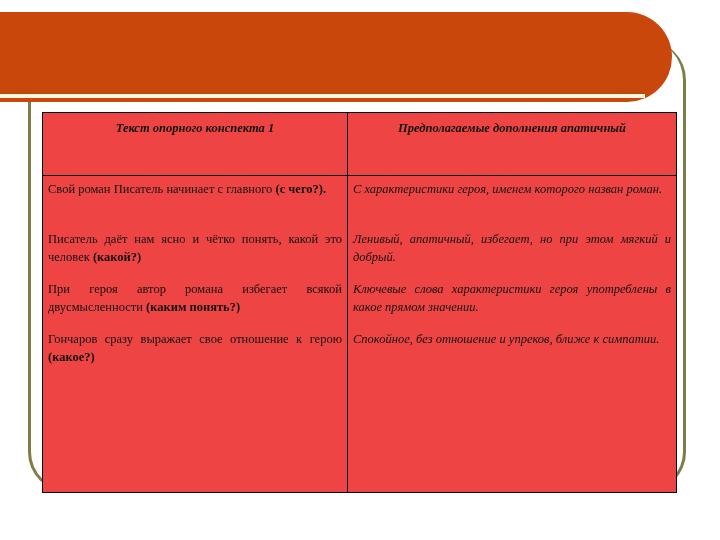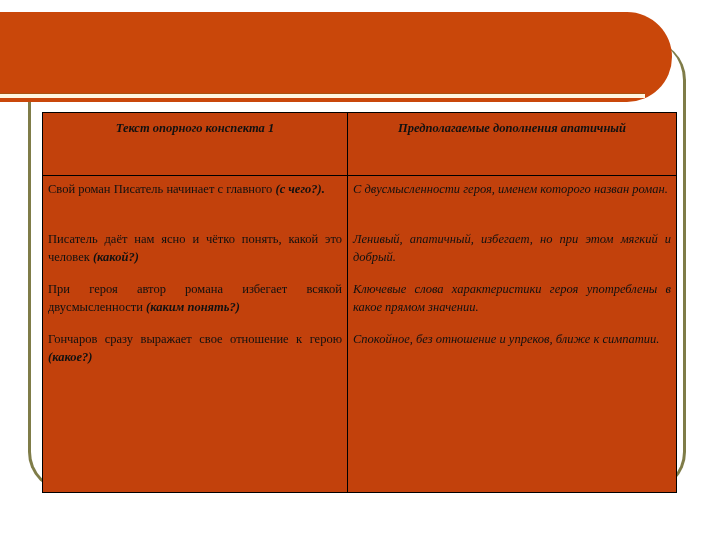--- a/index.html
+++ b/index.html
@@ -23,36 +23,36 @@
     position: absolute; left: 0; top: 94px; width: 645px; height: 4px;
     background: #fff6e0;
   }
   .title-stripe-shadow {
     position: absolute; left: 0; top: 93px; width: 645px; height: 1px;
     background: #a8520f;
   }
   .slide-table {
     position: absolute; left: 42px; top: 112px; width: 635px; height: 381px;
     border-collapse: collapse; table-layout: fixed;
-    background: #c2410c;
+    background: #ef4444;
   }
   .slide-table td, .slide-table th {
     border: 1px solid #000;
     vertical-align: top;
     padding: 4px 5px 0 5px;
     font-size: 12.5px; line-height: 18px; color: #111;
   }
   .slide-table th {
     font-style: italic; font-weight: bold; text-align: center;
     height: 56px; padding-top: 6px;
   }
   .col-left { width: 305px; }
   .cell-stack { display: block; }
   .entry { display: block; text-align: justify; margin-bottom: 14px; min-height: 36px; }
-  .entry .q { font-style: italic; font-weight: bold; }
+  .entry .q { font-weight: bold; }
   .entry.ans { font-style: italic; }
 </style>
 </head>
 <body>
 
 <div class="frame"></div>
 <div class="title-bar"></div>
 <div class="title-stripe-shadow"></div>
 <div class="title-stripe"></div>
 
@@ -70,21 +70,21 @@
     <td>
       <span class="cell-stack">
         <span class="entry"><span>Свой роман Писатель начинает с главного </span><span class="q">(с чего?).</span></span>
         <span class="entry"><span>Писатель даёт нам ясно и чётко понять, какой это человек </span><span class="q">(какой?)</span></span>
         <span class="entry"><span>При героя автор романа избегает всякой двусмысленности </span><span class="q">(каким понять?)</span></span>
         <span class="entry"><span>Гончаров сразу выражает свое отношение к герою </span><span class="q">(какое?)</span></span>
       </span>
     </td>
     <td>
       <span class="cell-stack">
-        <span class="entry ans">С двусмысленности героя, именем которого назван роман.</span>
+        <span class="entry ans">С характеристики героя, именем которого назван роман.</span>
         <span class="entry ans">Ленивый, апатичный, избегает, но при этом мягкий и добрый.</span>
         <span class="entry ans">Ключевые слова характеристики героя употреблены в какое прямом значении.</span>
         <span class="entry ans">Спокойное, без отношение и упреков, ближе к симпатии.</span>
       </span>
     </td>
   </tr>
 </tbody>
   </table>
 
 </body></html>

